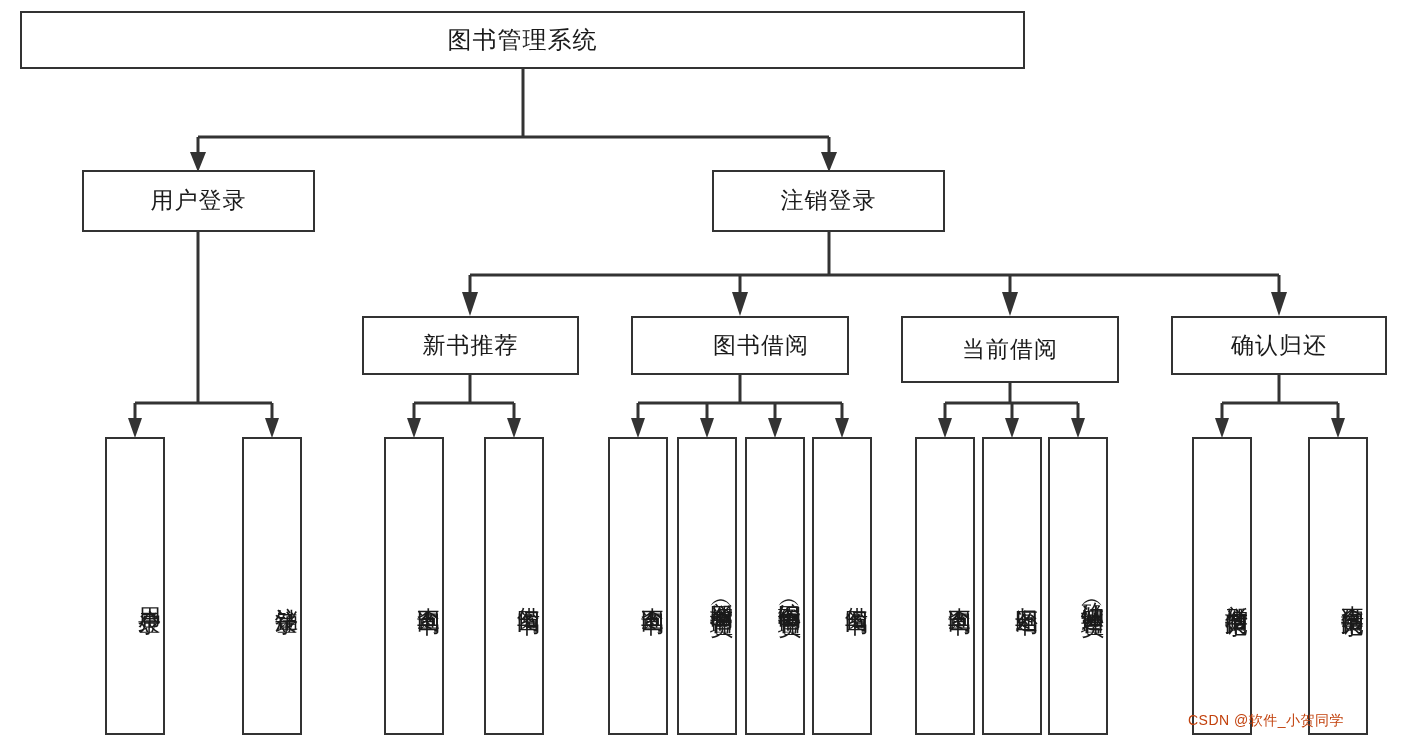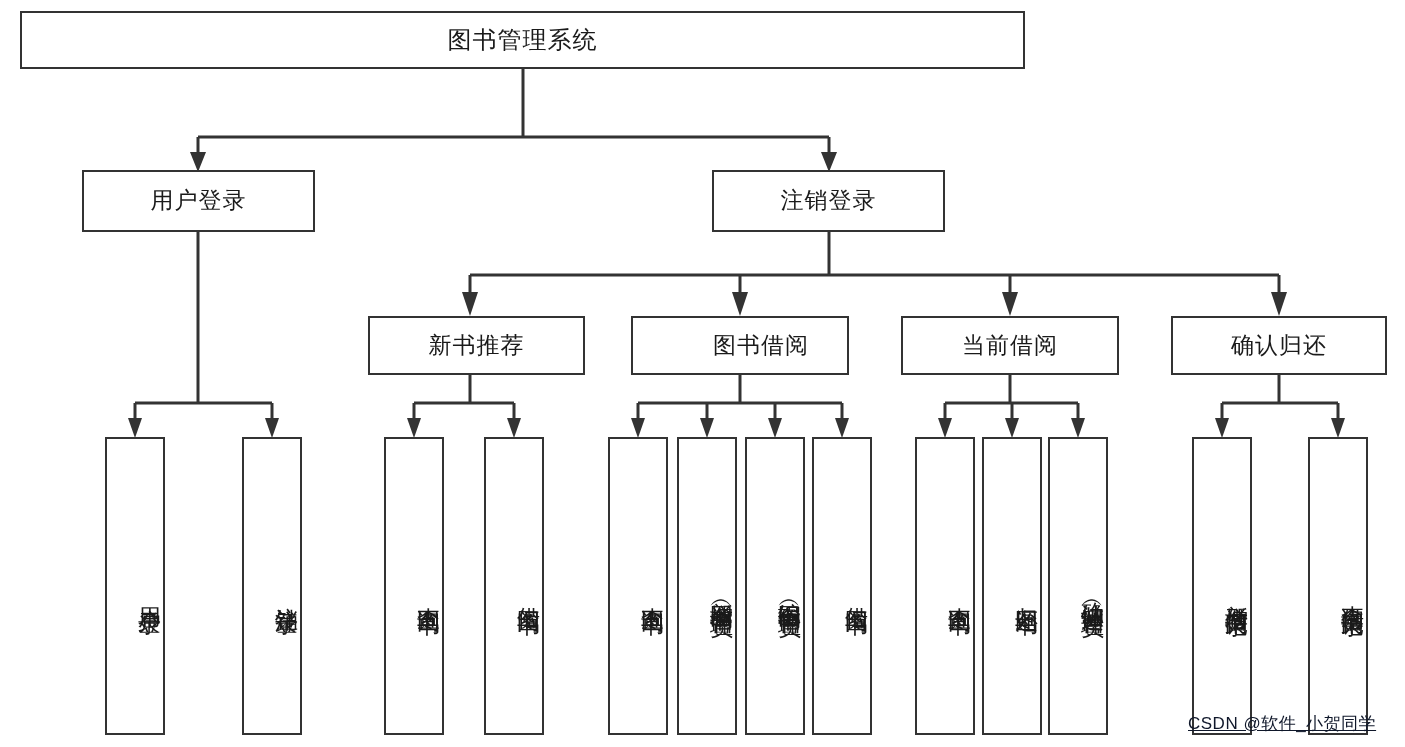--- a/index.html
+++ b/index.html
@@ -57,25 +57,24 @@
   }
   .node-v > span {
     writing-mode: vertical-rl;
     text-orientation: upright;
     display: block;
   }
   .watermark {
     position: absolute;
     left: 1188px;
     top: 712px;
-    font-size: 17px;
-    color: #0f172a;
+    font-size: 14px;
+    color: #c2410c;
     white-space: nowrap;
     letter-spacing: 0.5px;
-    text-decoration: underline;
   }
 </style>
 </head>
 <body>
 
 <div id="canvas">
 
   <svg id="connectors" viewBox="0 0 1405 747" xmlns="http://www.w3.org/2000/svg">
     <g stroke="#333333" stroke-width="3" fill="none">
 
@@ -153,27 +152,27 @@
     <span>图书管理系统</span>
   </div>
 
   <div class="node node-h" style="left:82px; top:170px; width:233px; height:62px;">
     <span>用户登录</span>
   </div>
   <div class="node node-h" style="left:712px; top:170px; width:233px; height:62px;">
     <span>注销登录</span>
   </div>
 
-  <div class="node node-h" style="left:362px; top:316px; width:217px; height:59px;margin-left:6px;">
+  <div class="node node-h" style="left:362px; top:316px; width:217px; height:59px;">
     <span>新书推荐</span>
   </div>
   <div class="node node-h" style="left:631px; top:316px; width:218px; height:59px;padding-left:42px;">
     <span>图书借阅</span>
   </div>
-  <div class="node node-h" style="left:901px; top:316px; width:218px; height:59px;">
+  <div class="node node-h" style="left:901px; top:316px; width:218px; height:67px;">
     <span>当前借阅</span>
   </div>
   <div class="node node-h" style="left:1171px; top:316px; width:216px; height:59px;">
     <span>确认归还</span>
   </div>
 
   <div class="node node-v" style="left:105px; top:437px; width:60px; height:298px;">
     <span>用户登录</span>
   </div>
   <div class="node node-v" style="left:242px; top:437px; width:60px; height:298px;">

